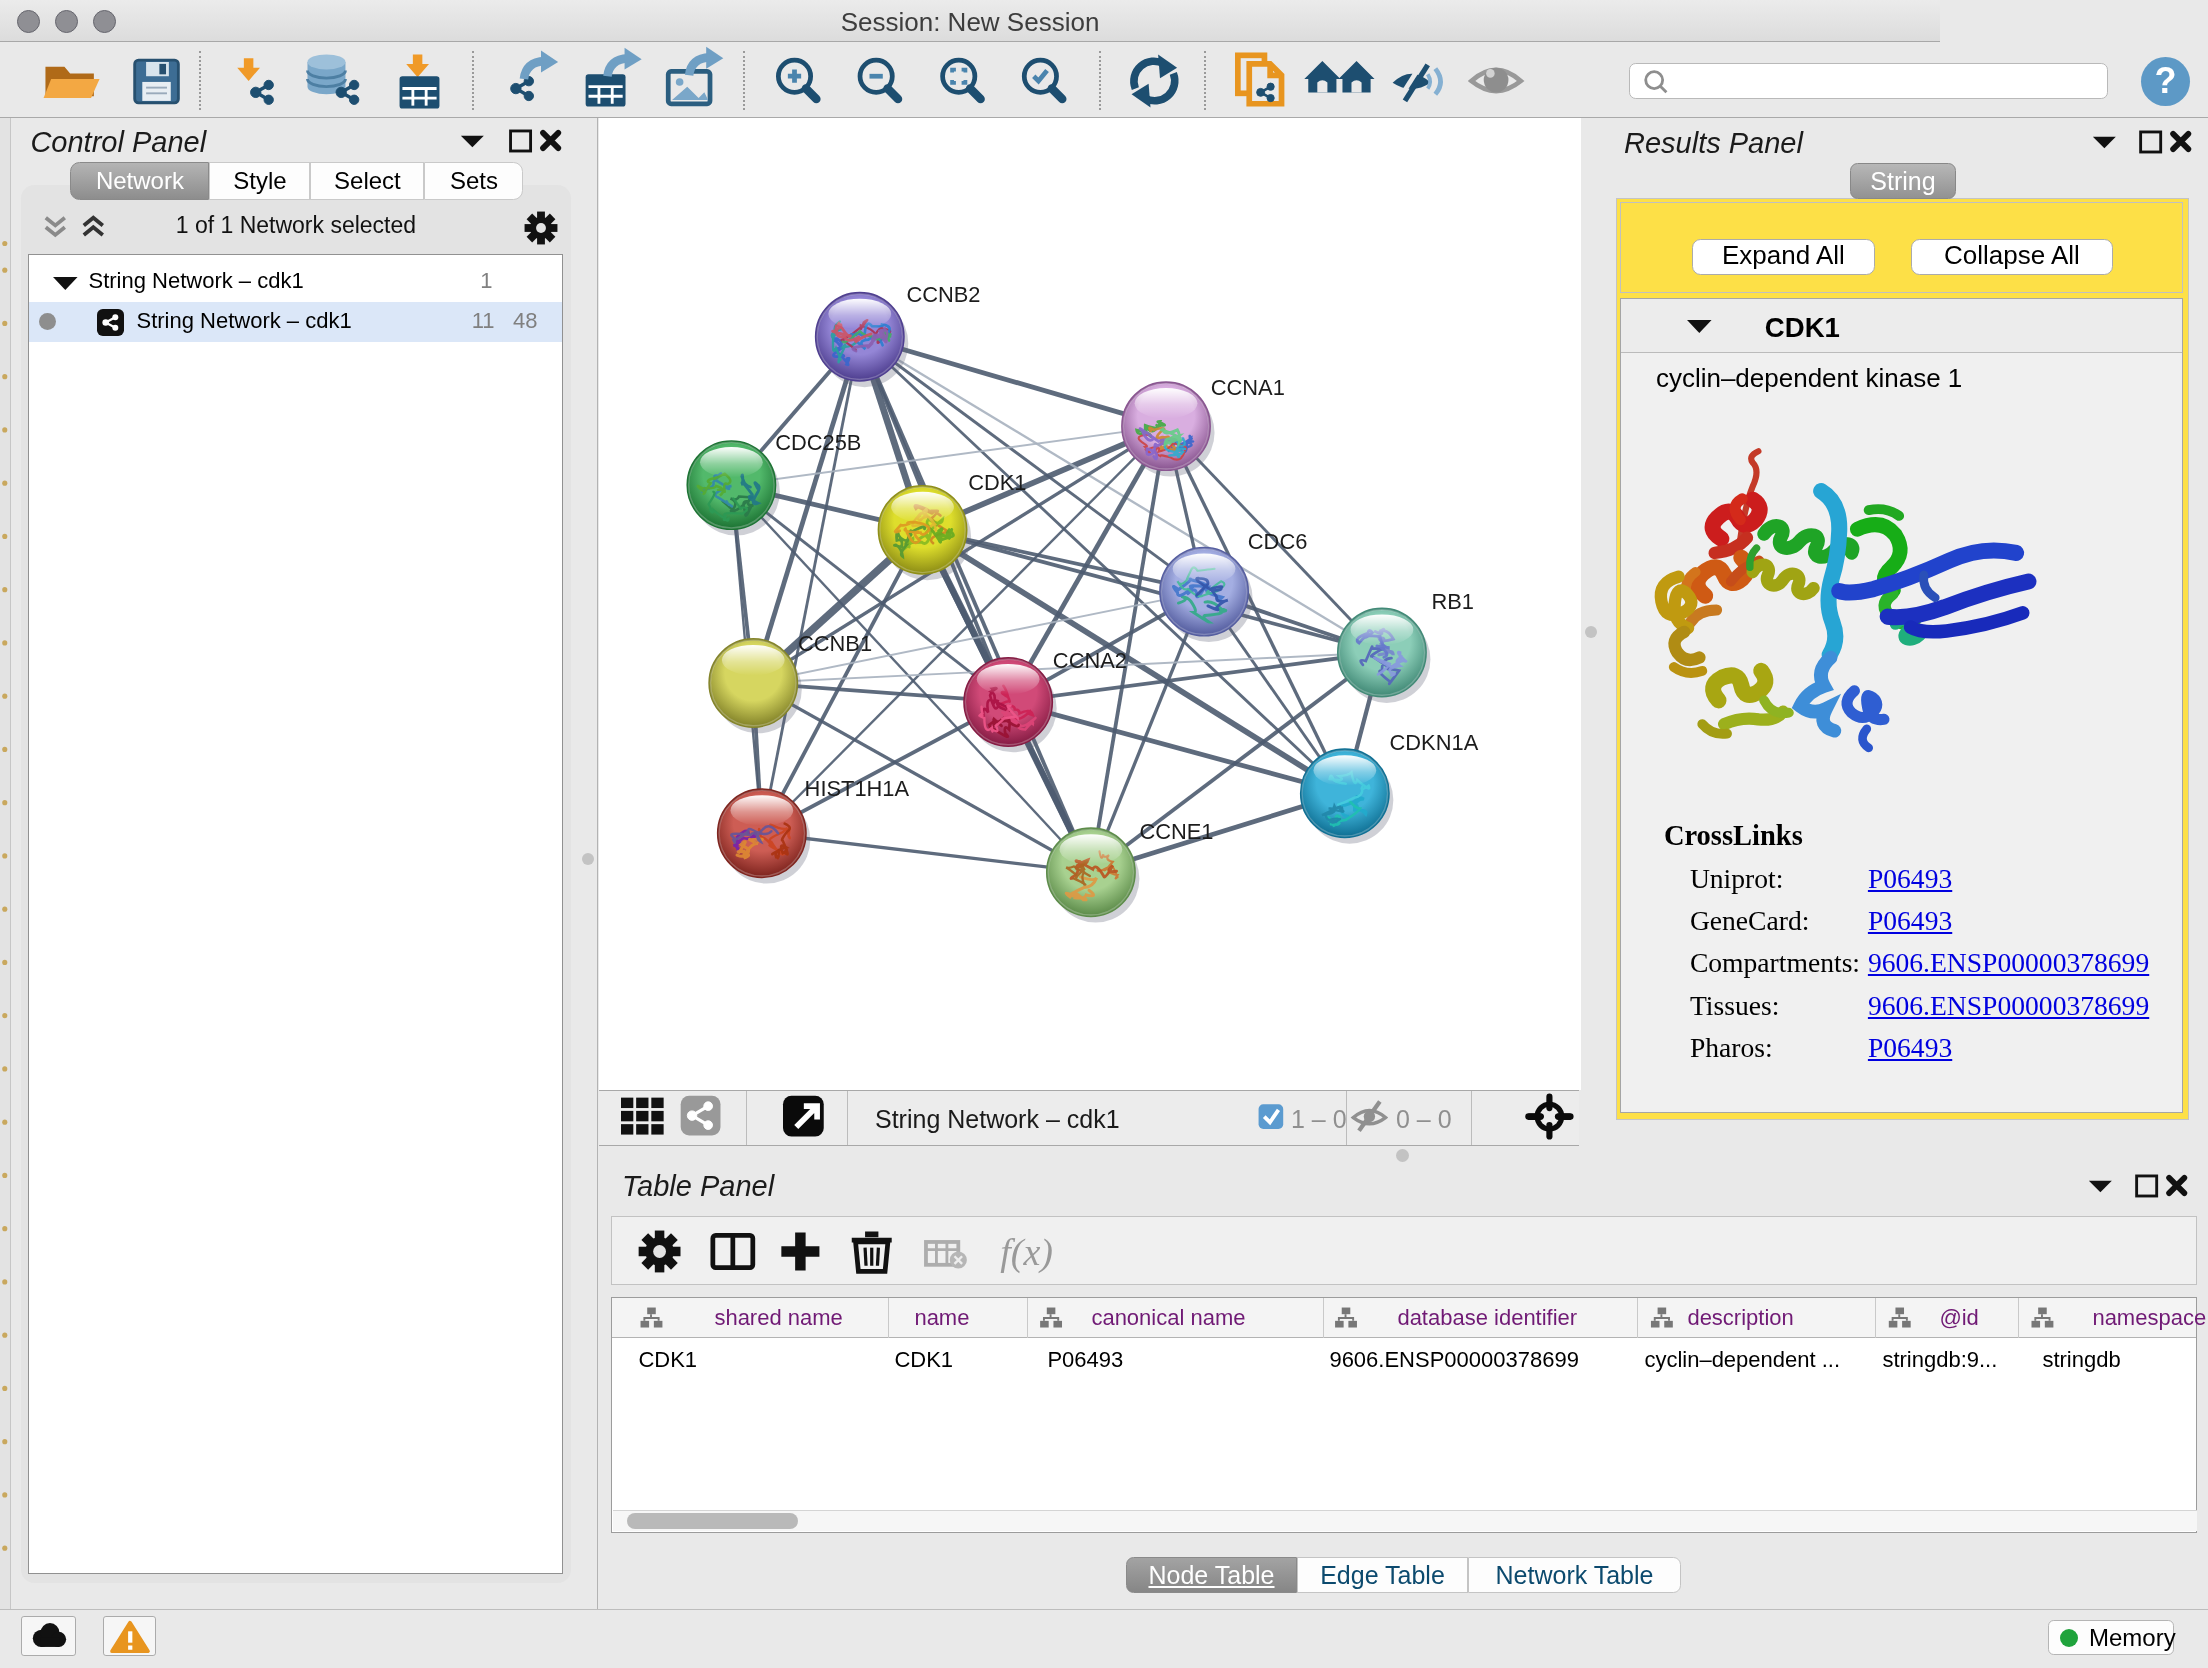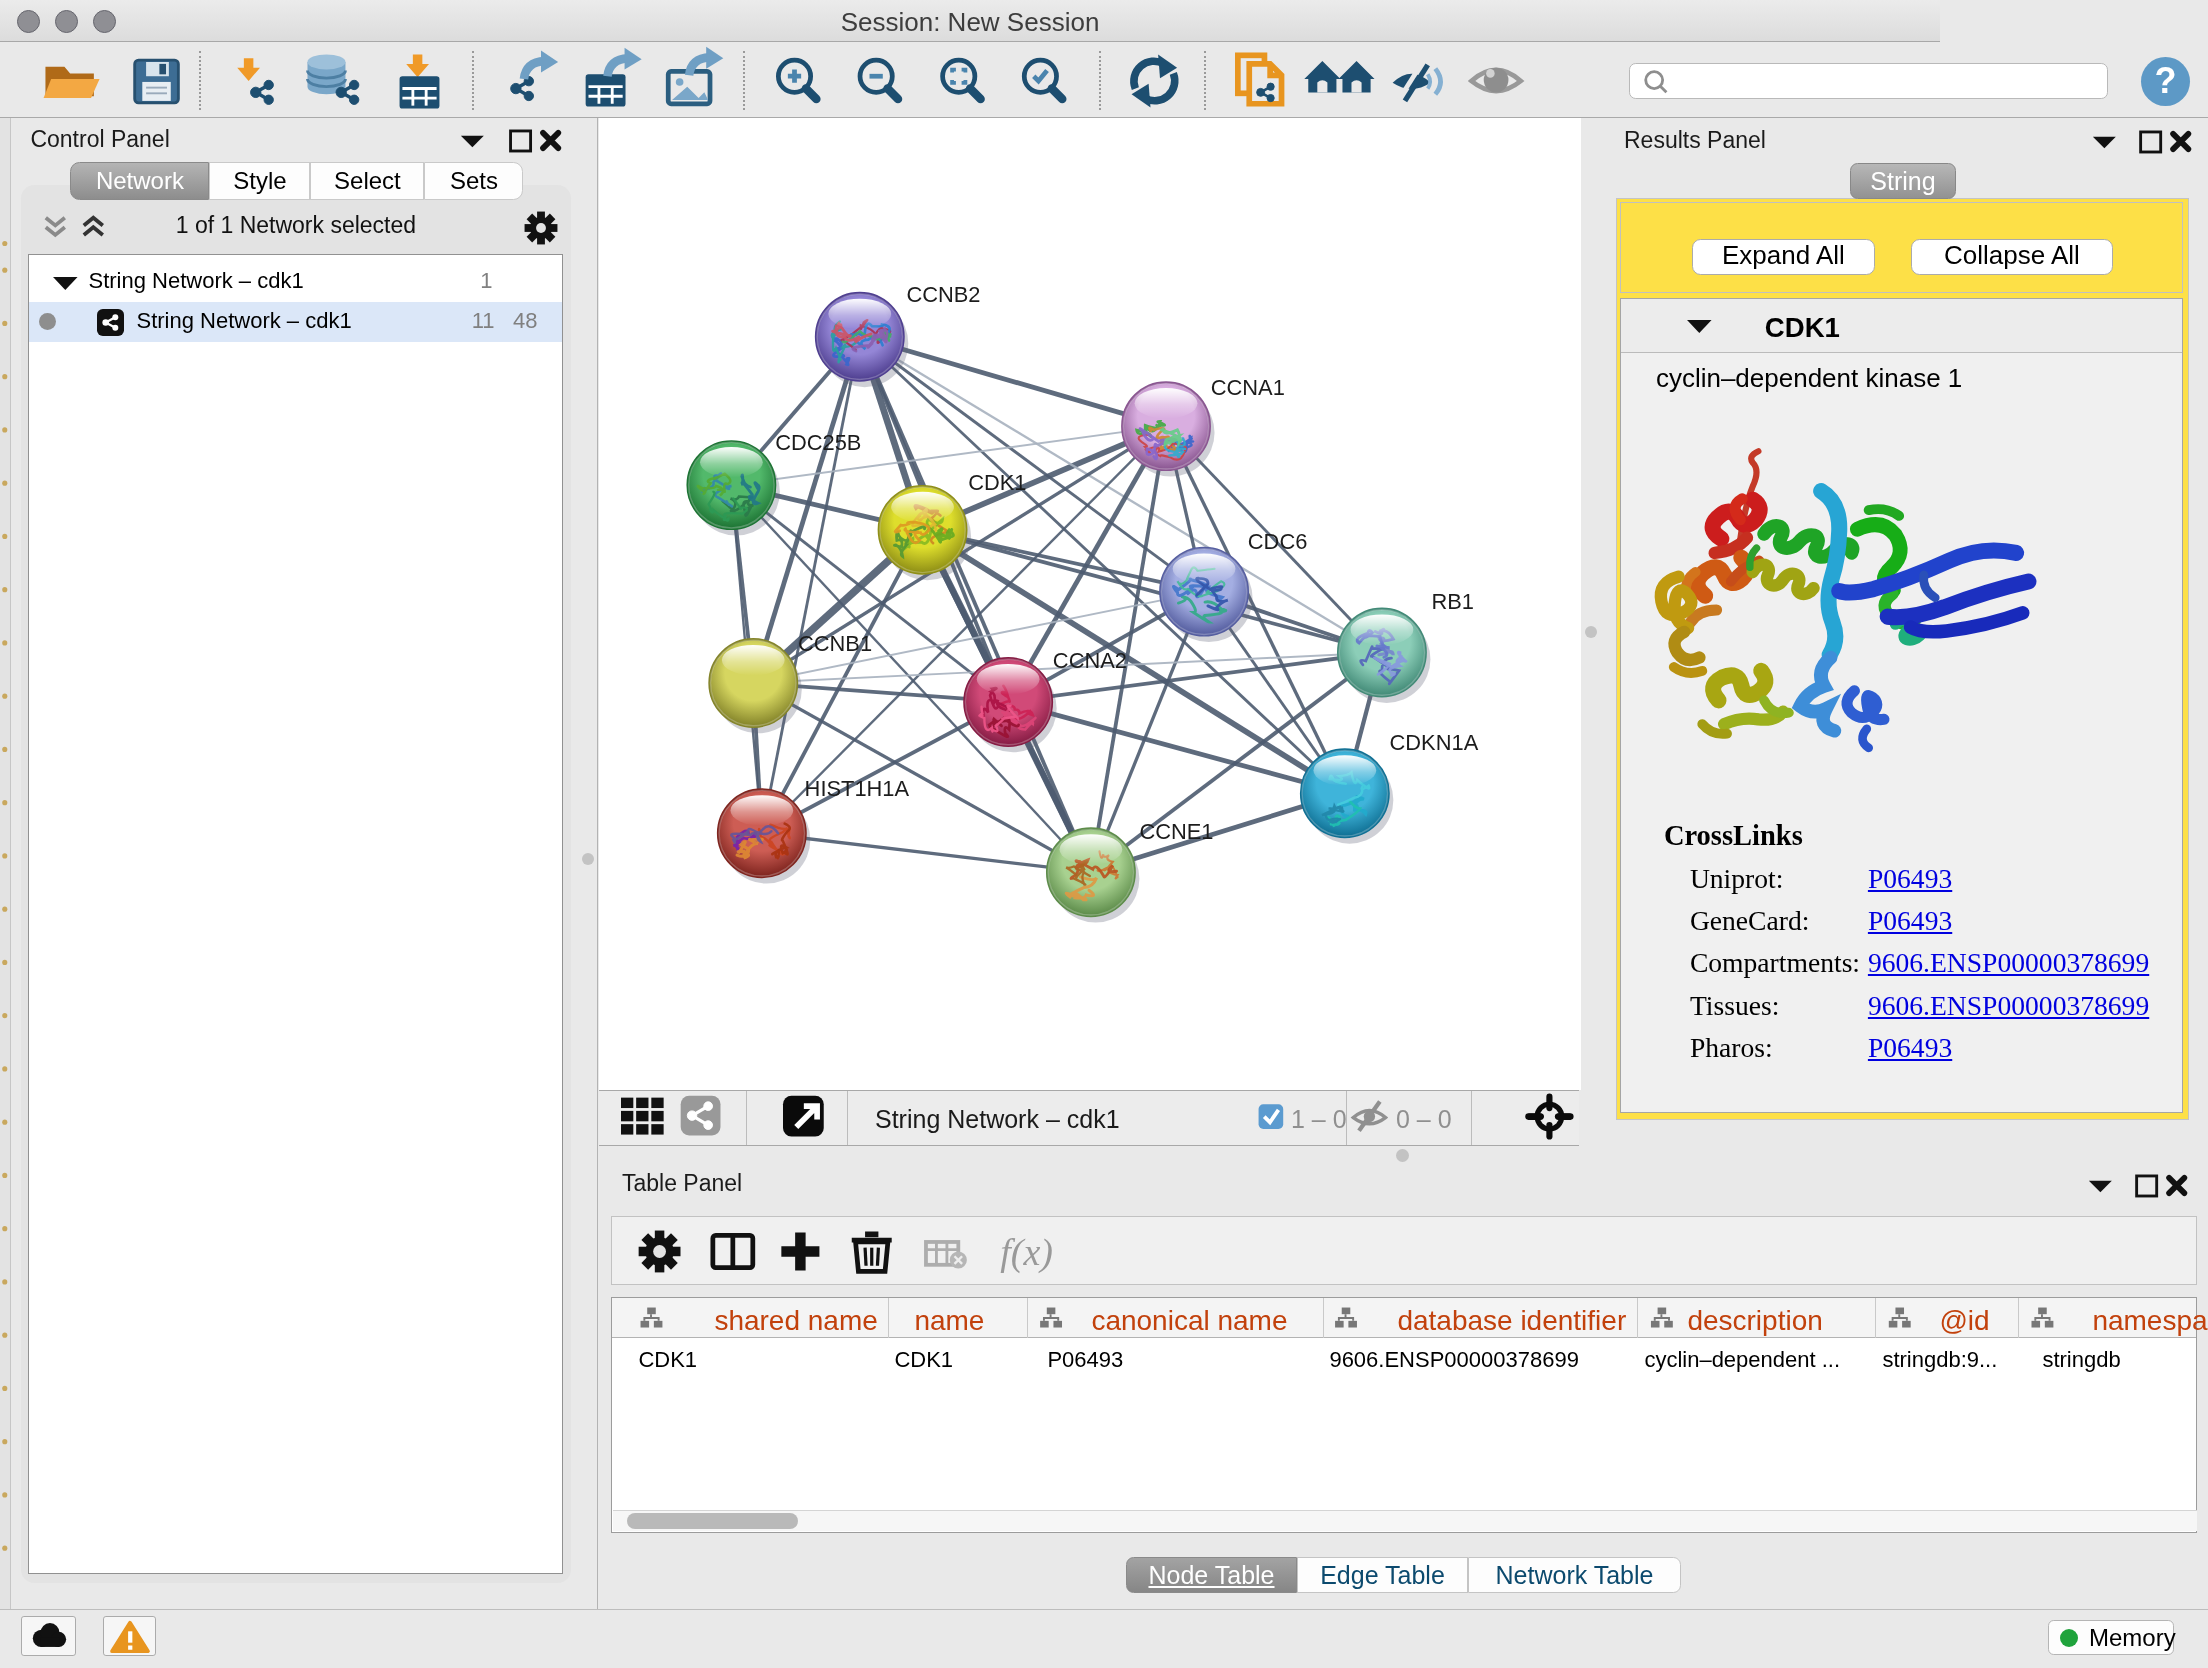--- a/index.html
+++ b/index.html
@@ -23,21 +23,21 @@
   #searchbox { position:absolute; left:1629px; top:20px; width:479px; height:36px;
     background:#fff; border:1.9px solid #b9b9b9; border-radius:6.7px; }
   #help { position:absolute; left:2141px; top:14.3px; width:49px; height:49px; border-radius:50%;
     background:#5d99c6; color:#fff; font-size:36px; font-weight:bold; text-align:center; line-height:48px; }
 
   
   #leftstrip { left:0; top:118px; width:10.5px; height:1491px; background:#e3e3e3; border-right:1px solid #c6c6c6; }
 
   
   #cpanel { left:11.4px; top:118px; width:587px; height:1491px; background:#e9e9e9; border-right:1px solid #b3b3b3; }
-  .ptitle { font-size:23px; color:#1b1b1b; }
+  .ptitle { font-size:29px; color:#1b1b1b;font-style:italic; }
   .tab { position:absolute; top:44px; z-index:3; height:38px; text-align:center; font-size:24px;
     line-height:36px; background:#fdfdfd; border:1px solid #c9c9c9; color:#000; }
   .tabsel { background:linear-gradient(#b4b4b4,#8d8d8d); color:#fff; border-color:#8a8a8a; }
   #groupbox { position:absolute; left:9.5px; top:67px; width:550px; height:1398px;
     background:#e3e3e3; border-radius:13.3px; }
   #netlist { position:absolute; left:7.6px; top:69px; width:535px; height:1320px;
     background:#fff; border:1.9px solid #919191; }
   .trow { position:absolute; left:0; width:100%; height:40px; font-size:22px; color:#000; }
   #row2 { background:#dbe7f8; }
   .cnt { position:absolute; color:#808080; }
@@ -68,21 +68,21 @@
   .xl-label { position:absolute; font-size:27.6px; color:#000; }
   .xl-link { position:absolute; font-size:27.6px; color:#0000e0; text-decoration:underline; }
 
   
   #tpanel { left:599px; top:1162px; width:1609px; height:447px; background:#e9e9e9; }
   #ttoolbar { position:absolute; left:12.4px; top:54px; width:1586px; height:69px;
     background:#f0f0f0; border:1px solid #c2c2c2; }
   #ttable { position:absolute; left:12.4px; top:135px; width:1586px; height:236px;
     background:#fff; border:1px solid #9c9c9c; }
   #thead { position:absolute; left:0; top:0; width:100%; height:40px; background:#f4f4f4;
-    border-bottom:1px solid #b3b3b3; font-size:28px; color:#c2410c; }
+    border-bottom:1px solid #b3b3b3; font-size:22px; color:#701a75; }
   .colsep { position:absolute; top:0; height:40px; width:1px; background:#c9c9c9; }
   .hcell { position:absolute; top:6.7px; }
   .dcell { position:absolute; top:49px; font-size:22px; color:#000; }
   #hscroll { position:absolute; left:1px; bottom:1px; width:1584px; height:21px; background:#f6f6f6;
     border-top:1px solid #d4d4d4; }
   #hthumb { position:absolute; left:13.3px; top:1.9px; width:171px; height:16px; background:#b9b9b9; border-radius:8.6px; }
   .btab { position:absolute; top:0; height:36px; background:#fdfdfd; border:1px solid #c4c4c4;
     font-size:25px; text-align:center; line-height:34px; color:#0c4a6e; }
   .btabsel { background:linear-gradient(#a3a3a3,#868686); color:#fff; border-color:#8a8a8a;text-decoration:underline; }
 

